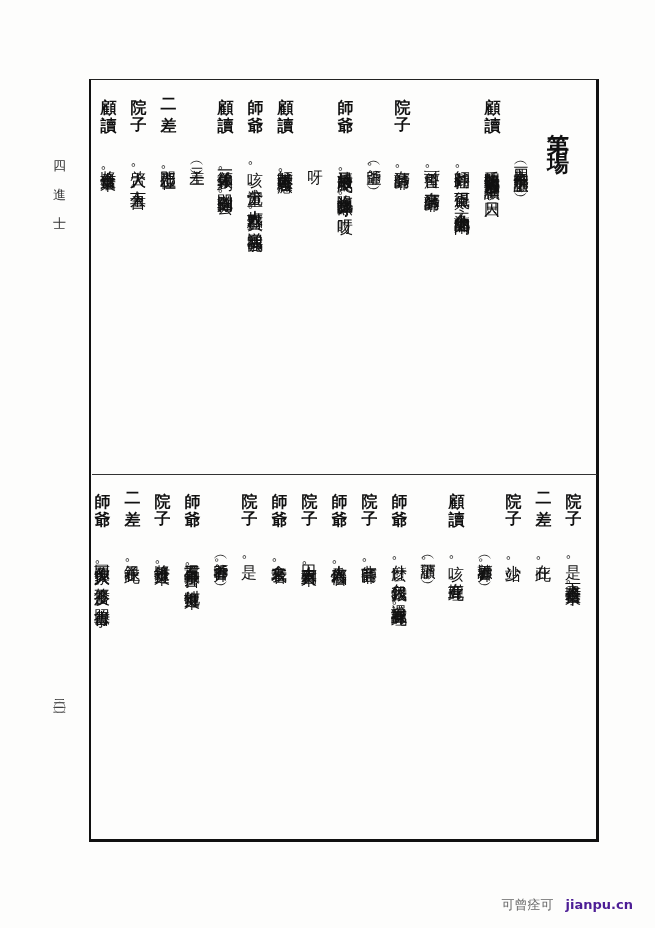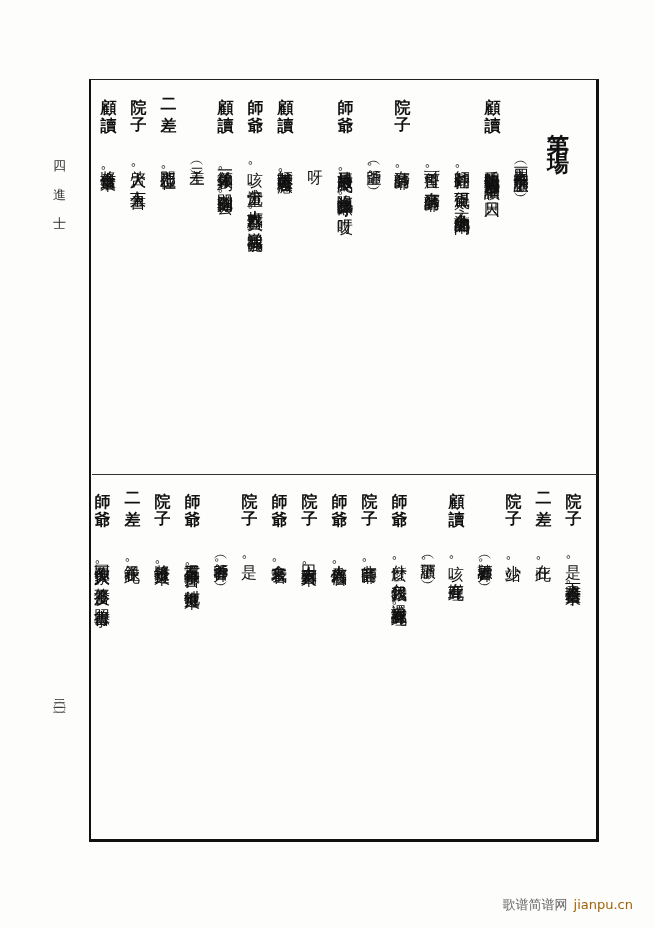--- a/index.html
+++ b/index.html
@@ -23,21 +23,21 @@
            letter-spacing:1px; margin-top:6px; }
   .title-col { writing-mode:vertical-rl; text-orientation:upright; font-size:22px;
                font-weight:bold; letter-spacing:6px; margin:30px 14px 0 10px; }
   .gap { width:12px; }
   .side { position:absolute; writing-mode:vertical-rl; text-orientation:upright;
           font-size:13px; color:#333; }
   .side.left-top { left:50px; top:150px; letter-spacing:28px; }
   .side.left-bottom { left:50px; top:690px; letter-spacing:1px; }
   .watermark { position:absolute; right:22px; bottom:14px; font-size:13px;
                color:#666; font-family:"DejaVu Sans","Liberation Sans",sans-serif; }
-  .watermark .latin { color:#a16207; margin-left:6px; }
+  .watermark .latin { color:#4c1d95; margin-left:12px;font-weight:bold; }
 </style>
 </head>
 <body>
 
 <div class="frame"></div>
 <div class="divider"></div>
 
 <div class="side left-top">四進士</div>
 <div class="side left-bottom">二〇三</div>
 
@@ -175,14 +175,14 @@
       <span class="speaker">二差</span>
       <span class="speech">銀子在此。</span>
     </div>
   <div class="line">
       <span class="speaker">師爺</span>
       <span class="speech">回覆你家大人。修書不及。照書行事。</span>
     </div>
 </div>
 
 <div class="watermark">
-  <span>歌谱简谱网</span><span class="latin">jianpu.cn</span>
+  <span>可曾痊可</span><span class="latin">jianpu.cn</span>
 </div>
 
 </body></html>

